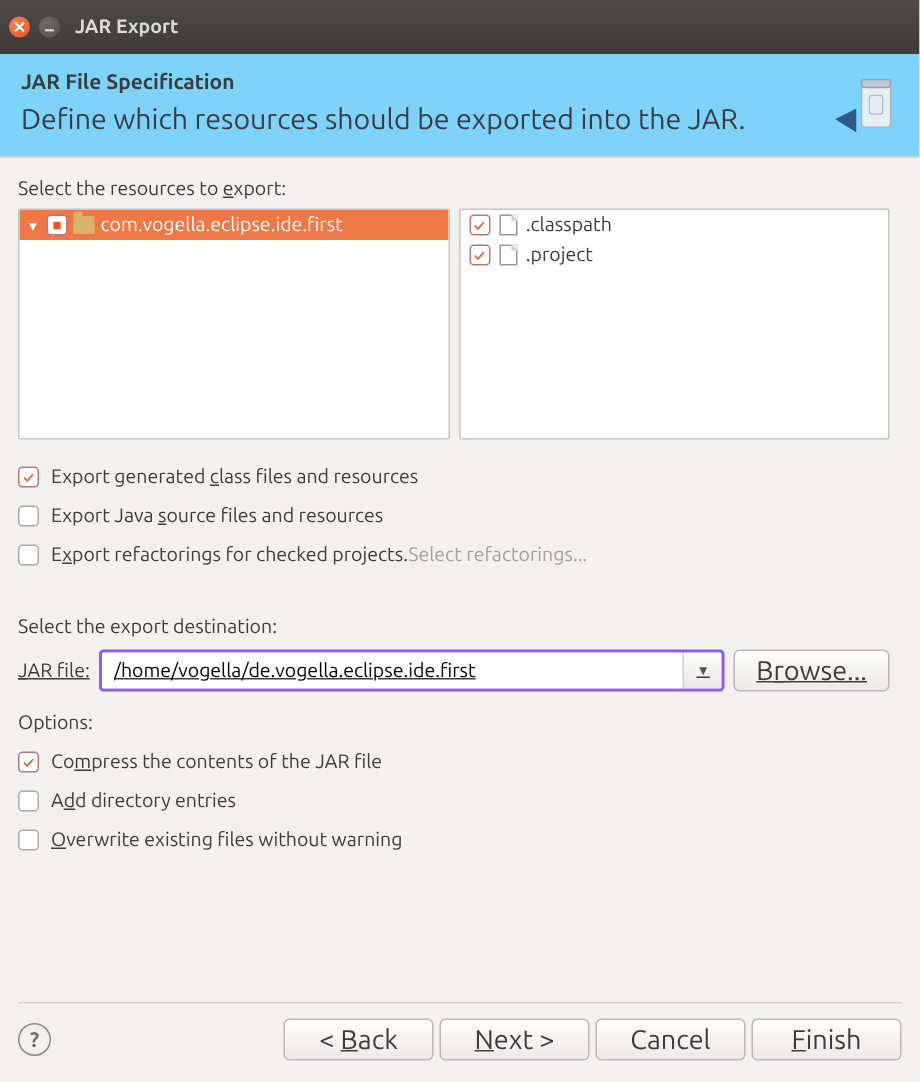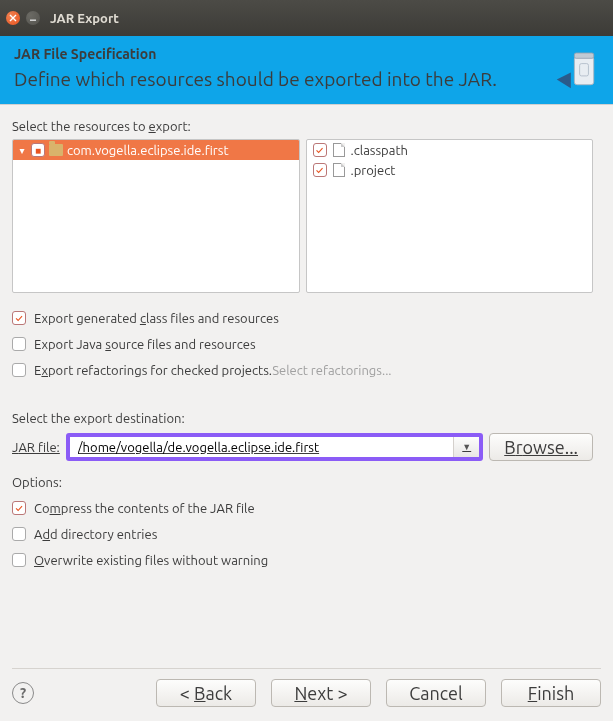--- a/index.html
+++ b/index.html
@@ -22,21 +22,21 @@
   }
   .tb-btn {
     width: 14px; height: 14px; border-radius: 7px;
     display: flex; align-items: center; justify-content: center;
     font-size: 9px; color: #ddd; cursor: pointer;
   }
   .tb-close { background: radial-gradient(circle at 30% 30%, #f08050, #e95420); }
   .tb-other { background: radial-gradient(circle at 30% 30%, #6b6a64, #54534e); }
   .tb-title { color: #dfdbd2; font-weight: bold; font-size: 13px; margin-left: 4px; }
   .header {
-    background: #0ea5e9;
+    background: #7dd3fc;
     border-bottom: 1px solid #d0d0d0;
     padding: 10px 14px 14px 14px;
     display: flex;
     justify-content: space-between;
     align-items: flex-start;
     min-height: 64px;
   }
   .header-text h2 { font-size: 14px; font-weight: bold; color: #3c3c3c; margin-bottom: 6px; }
   .header-text p { font-size: 19px; color: #3c3c3c; }
   .jar-icon {
@@ -112,21 +112,21 @@
   .section-gap { height: 22px; }
   .dest-row {
     display: flex; align-items: center; gap: 6px;
     margin-top: 8px;
     margin-bottom: 14px;
     text-decoration: underline;
   }
   .combo {
     flex: 1;
     display: flex;
-    border: 4px solid #8b5cf6;
+    border: 2px solid #8b5cf6;
     border-radius: 3px;
     height: 28px;
     overflow: hidden;
   }
   .combo input {
     flex: 1; border: none; outline: none;
     padding: 0 8px; font-size: 13px; font-family: inherit;
     background: #fff;
   }
   .combo-btn {
@@ -160,21 +160,21 @@
   .footer-inner {
     display: flex; align-items: center; justify-content: space-between;
     margin-top: 10px;
   }
   .help-circle {
     width: 22px; height: 22px; border: 1.5px solid #8a8a8a; border-radius: 50%;
     display: flex; align-items: center; justify-content: center;
     color: #6a6a6a; font-weight: bold; font-size: 14px;
     cursor: pointer;
   }
-  .footer-buttons { display: flex; gap: 15px; }
+  .footer-buttons { display: flex; gap: 4px; }
 </style>
 </head>
 <body>
 
 <div class="titlebar">
   <div class="tb-btn tb-close">
     <svg width="8" height="8" viewBox="0 0 8 8">
         <path d="M1 1 L7 7 M7 1 L1 7" stroke="#fff" stroke-width="1.4"></path>
       </svg>
   </div>

